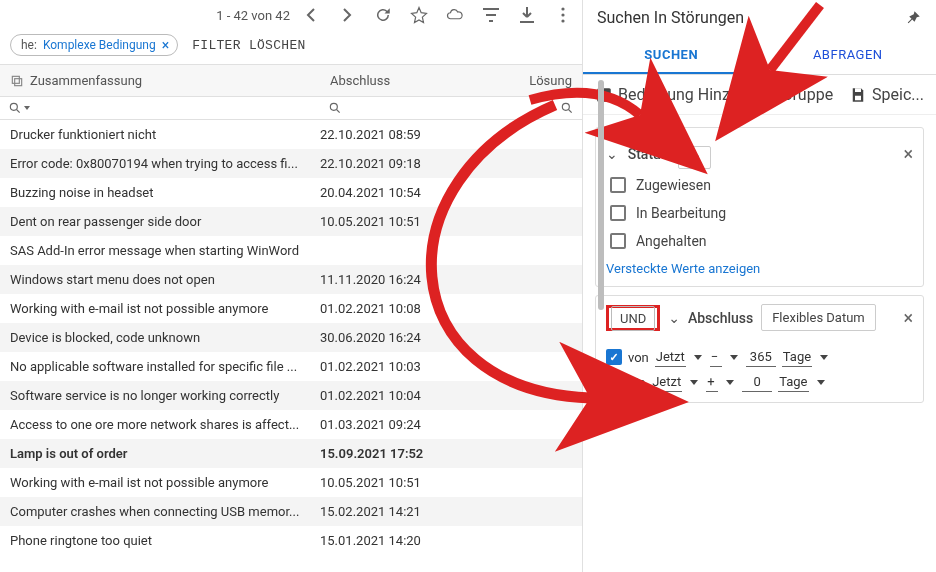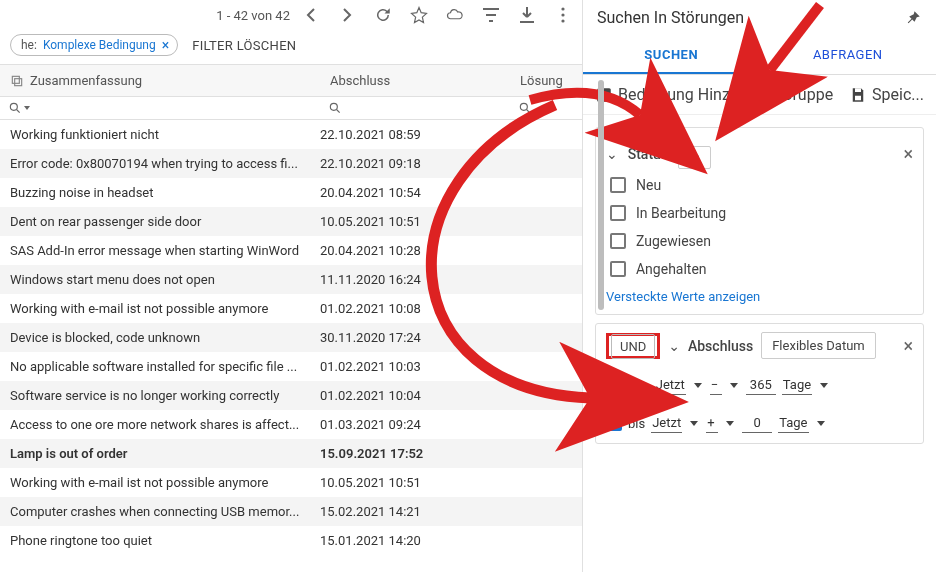--- a/index.html
+++ b/index.html
@@ -14,27 +14,27 @@
   .pager { color: #555; font-size: 13px; }
   .icon-row { display: flex; gap: 18px; align-items: center; color: #666; }
   .icon-row .icn { cursor: pointer; width: 18px; height: 18px; display: flex; align-items: center; justify-content: center; }
   svg { display: block; }
 
   
   .chip-row { display: flex; align-items: center; padding: 4px 10px 8px; gap: 14px; }
   .chip { border: 1px solid #bbb; border-radius: 14px; padding: 2px 8px 2px 10px; font-size: 12px; color: #555; display: inline-flex; align-items: center; gap: 6px; }
   .chip .chip-val { color: #1976d2; }
   .chip .x { color: #1976d2; cursor: pointer; font-size: 14px; }
-  .clear-link { color: #444; font-size: 13px; letter-spacing: 0.3px; cursor: pointer; }
+  .clear-link { color: #444; font-size: 13px; letter-spacing: 0.3px; cursor: pointer; font-family: Liberation Mono, monospace; }
 
   
   .tbl-header { display: flex; background: #f7f7f7; border-top: 1px solid #e0e0e0; border-bottom: 1px solid #e0e0e0; }
   .col-summary { flex: 0 0 320px; }
   .col-close { flex: 0 0 190px; }
-  .col-sol { flex: 1; }
+  .col-sol { flex: 1; justify-content: flex-end; }
   .hcell { padding: 8px 10px; font-size: 13px; color: #555; display: flex; align-items: center; gap: 6px;}
   .hcell .copy-icn { color: #888; }
 
   
   .filter-row { display: flex; border-bottom: 1px solid #e0e0e0; }
   .fcell { padding: 4px 8px; color: #888; display: flex; align-items: center; gap: 2px; font-size: 15px; }
   .fcell svg { color: #666; }
   .triangle-down { border-left: 3px solid transparent; border-right: 3px solid transparent; border-top: 4px solid #666; }
 
   
@@ -73,21 +73,21 @@
   .chk .box { width: 16px; height: 16px; border: 2px solid #777; border-radius: 2px; display: flex; align-items: center; justify-content: center; }
   .chk.checked .box { background: #1976d2; border-color: #1976d2; }
   .chk.checked .box::after { content: "✓"; color: #fff; font-size: 12px; font-weight: bold; }
   .hidden-link { color: #1976d2; font-size: 13px; margin-top: 12px; cursor: pointer; display: inline-block; }
 
   .fg2-row { display: flex; align-items: center; gap: 8px; }
   .und-badge { border: 1px solid #bbb; padding: 4px 8px; font-size: 13px; color: #444; border-radius: 2px; }
   .und-highlight { border: 3px solid #d22; padding: 2px; }
   .flex-btn { border: 1px solid #ccc; padding: 5px 10px; font-size: 13px; color: #444; border-radius: 2px; }
 
-  .date-rows { margin-top: 16px; display: flex; flex-direction: column; gap: 18px; }
+  .date-rows { margin-top: 16px; display: flex; flex-direction: column; gap: 5px; }
   .date-row { display: flex; align-items: center; gap: 6px; font-size: 13px; }
   .date-row .chk2 { width: 16px; height: 16px; background: #1976d2; border-radius: 2px; display: flex; align-items: center; justify-content: center; }
   .date-row .chk2::after { content: "✓"; color: #fff; font-size: 11px; font-weight: bold; }
   .uline { border: none; border-bottom: 1px solid #666; padding: 2px 1px; font-size: 13px; background: transparent; min-width: 12px; }
   .numfield { width: 30px; text-align: center; }
   .dd { border-left: 4px solid transparent; border-right: 4px solid transparent; border-top: 5px solid #444; margin: 0 2px; }
 
   
   .arrows { position: absolute; inset: 0; pointer-events: none; }
 </style>
@@ -190,57 +190,56 @@
       <div class="fcell col-sol">
           <svg width="14" height="14" viewBox="0 0 24 24">
             <circle cx="10" cy="10" r="6" fill="none" stroke="#666" stroke-width="2"></circle>
             <path d="M15 15l5 5" stroke="#666" stroke-width="2"></path>
           </svg>
         </div>
     </div>
 
     <div class="rows" id="rows-container">
         <div class="row">
-          <div class="c1">Working funktioniert nicht</div>
+          <div class="c1">Drucker funktioniert nicht</div>
           <div class="c2">22.10.2021 08:59</div>
           <div class="c3"></div>
         </div>
         <div class="row">
           <div class="c1">Error code: 0x80070194 when trying to access fi...</div>
           <div class="c2">22.10.2021 09:18</div>
           <div class="c3"></div>
         </div>
         <div class="row">
           <div class="c1">Buzzing noise in headset</div>
           <div class="c2">20.04.2021 10:54</div>
           <div class="c3"></div>
         </div>
         <div class="row">
           <div class="c1">Dent on rear passenger side door</div>
           <div class="c2">10.05.2021 10:51</div>
           <div class="c3"></div>
         </div>
         <div class="row">
           <div class="c1">SAS Add-In error message when starting WinWord</div>
-          <div class="c2">20.04.2021 10:28</div>
           <div class="c3"></div>
         </div>
         <div class="row">
           <div class="c1">Windows start menu does not open</div>
           <div class="c2">11.11.2020 16:24</div>
           <div class="c3"></div>
         </div>
         <div class="row">
           <div class="c1">Working with e-mail ist not possible anymore</div>
           <div class="c2">01.02.2021 10:08</div>
           <div class="c3"></div>
         </div>
         <div class="row">
           <div class="c1">Device is blocked, code unknown</div>
-          <div class="c2">30.11.2020 17:24</div>
+          <div class="c2">30.06.2020 16:24</div>
           <div class="c3"></div>
         </div>
         <div class="row">
           <div class="c1">No applicable software installed for specific file ...</div>
           <div class="c2">01.02.2021 10:03</div>
           <div class="c3"></div>
         </div>
         <div class="row">
           <div class="c1">Software service is no longer working correctly</div>
           <div class="c2">01.02.2021 10:04</div>
@@ -317,32 +316,28 @@
       <div class="fg">
         <div class="fg-header">
           <span class="chev">⌄</span>
           <span class="fg-title">Status</span>
           <span class="op-select">In</span>
           <span class="rm-x">×</span>
         </div>
         <div class="checkbox-list" id="status-opts">
             <div class="chk">
               <span class="box"></span>
-              <span>Neu</span>
+              <span>Zugewiesen</span>
             </div>
             <div class="chk">
               <span class="box"></span>
               <span>In Bearbeitung</span>
             </div>
             <div class="chk">
               <span class="box"></span>
-              <span>Zugewiesen</span>
-            </div>
-            <div class="chk">
-              <span class="box"></span>
               <span>Angehalten</span>
             </div>
           </div>
         <span class="hidden-link">Versteckte Werte anzeigen</span>
       </div>
 
       <div class="fg" style="padding-top:8px;">
         <div class="fg2-row" style="margin-bottom:4px;">
           <span class="und-highlight">
             <span class="und-badge">UND</span>

